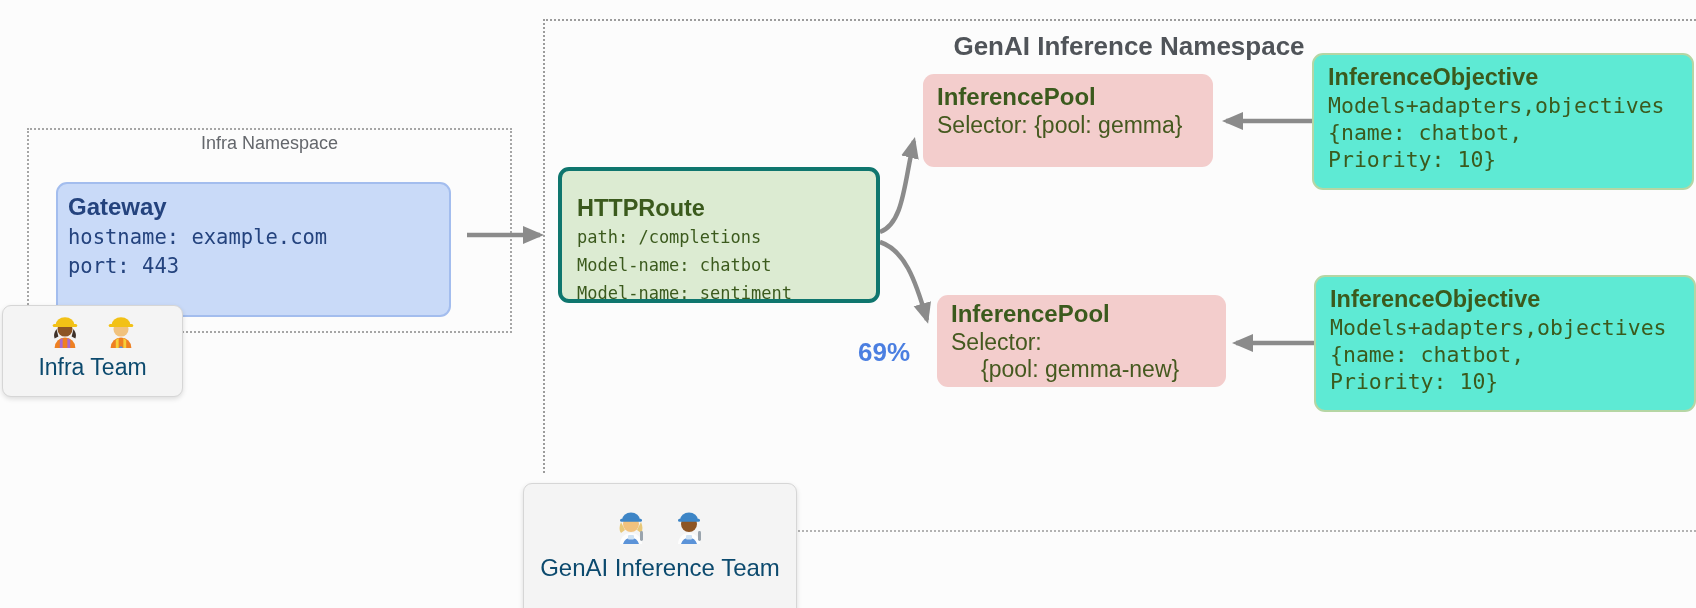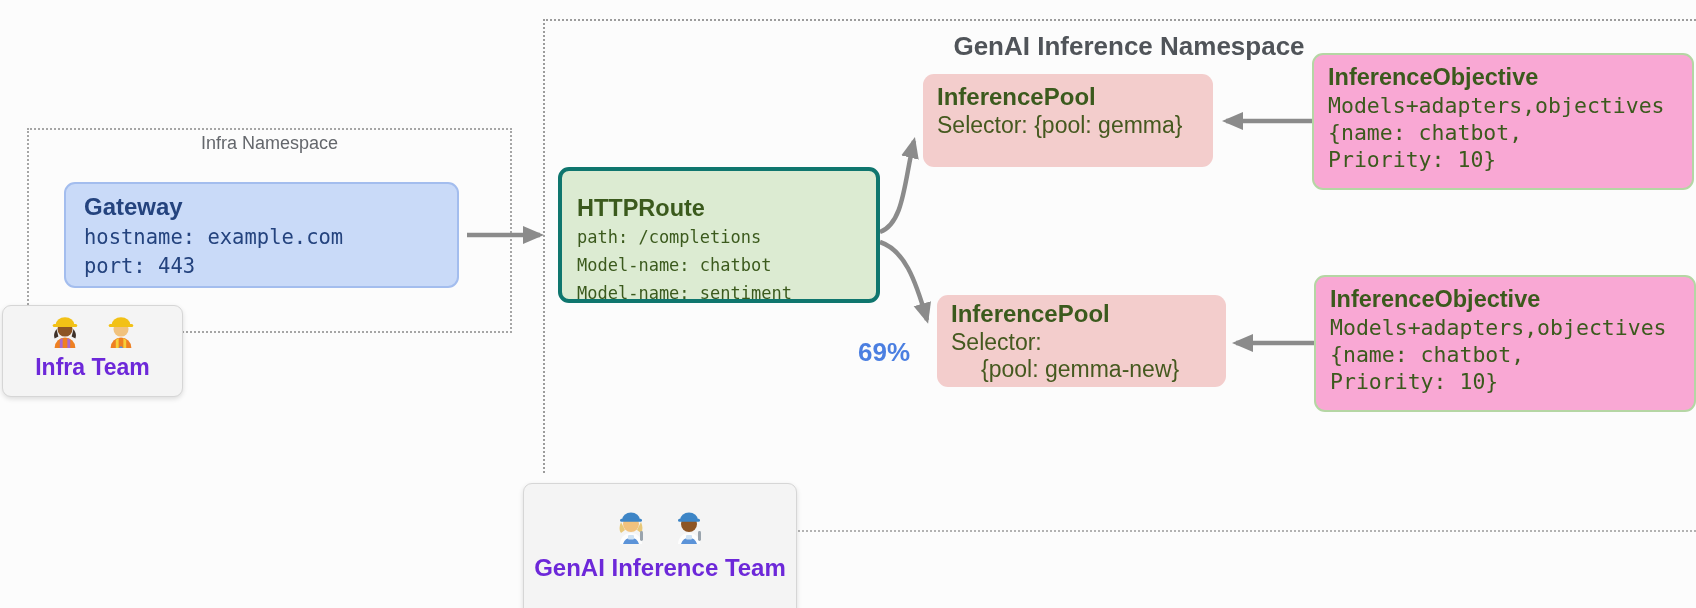--- a/index.html
+++ b/index.html
@@ -60,24 +60,24 @@
   
   .node {
     position: absolute;
     box-sizing: border-box;
     border-radius: 11px;
   }
   .node-title { font-weight: 700; }
   .mono { font-family: "DejaVu Sans Mono", monospace; }
 
   .gateway {
-    left: 64px; top: 182px; width: 395px; height: 106px;
+    left: 56px; top: 182px; width: 395px; height: 135px;
     background: #c9daf8;
     border: 2px solid #a3bdee;
-    padding: 7px 18px;
+    padding: 7px 10px;
   }
   .gateway .node-title { font-size: 24px; line-height: 32px; color: #24437e; }
   .gateway .mono { font-size: 20.5px; line-height: 29px; color: #24437e; }
 
   .httproute {
     left: 558px; top: 167px; width: 322px; height: 136px;
     background: #dcebd2;
     border: 4px solid #0f766e;
     padding: 22px 15px;
   }
@@ -88,21 +88,21 @@
     background: #f3cdcc;
     padding: 8px 14px;
   }
   .pool-gemma { left: 923px; top: 74px; width: 290px; height: 93px; }
   .pool-gemma-new { left: 937px; top: 295px; width: 289px; height: 92px; padding-top: 4px; }
   .pool .node-title { font-size: 24px; line-height: 30px; color: #3b5a1d; }
   .pool .sel { font-size: 23px; line-height: 27px; color: #45591f; }
   .indent { padding-left: 30px; }
 
   .objective {
-    background: #f9a8d4;
+    background: #5eead4;
     border: 2px solid #b5d6a4;
     padding: 7px 14px;
   }
   .objective-top { left: 1312px; top: 53px; width: 382px; height: 137px; }
   .objective-bottom { left: 1314px; top: 275px; width: 382px; height: 137px; }
   .objective .node-title { font-size: 23.5px; line-height: 30px; color: #3b5a1d; }
   .objective .mono { font-size: 21.5px; line-height: 27px; color: #3b5a1d; }
 
   
   .traffic-split {
@@ -125,22 +125,22 @@
   }
   .team-infra { left: 2px; top: 305px; width: 181px; height: 92px; padding-top: 6px; }
   .team-genai { left: 523px; top: 475px; width: 274px; height: 138px; padding-top: 22px; margin-top: 8px; }
   .team-icons {
     display: flex;
     justify-content: center;
     gap: 22px;
     align-items: flex-end;
   }
   .team-label {
-    font-weight: 700;
-    color: #6d28d9;
+    font-weight: 400;
+    color: #0c4a6e;
     margin-top: 2px;
   }
   .team-infra .team-label { font-size: 23px; }
   .team-genai .team-label { font-size: 24px; margin-top: 6px; }
 </style>
 </head>
 <body>
 
 <div class="canvas">
 

